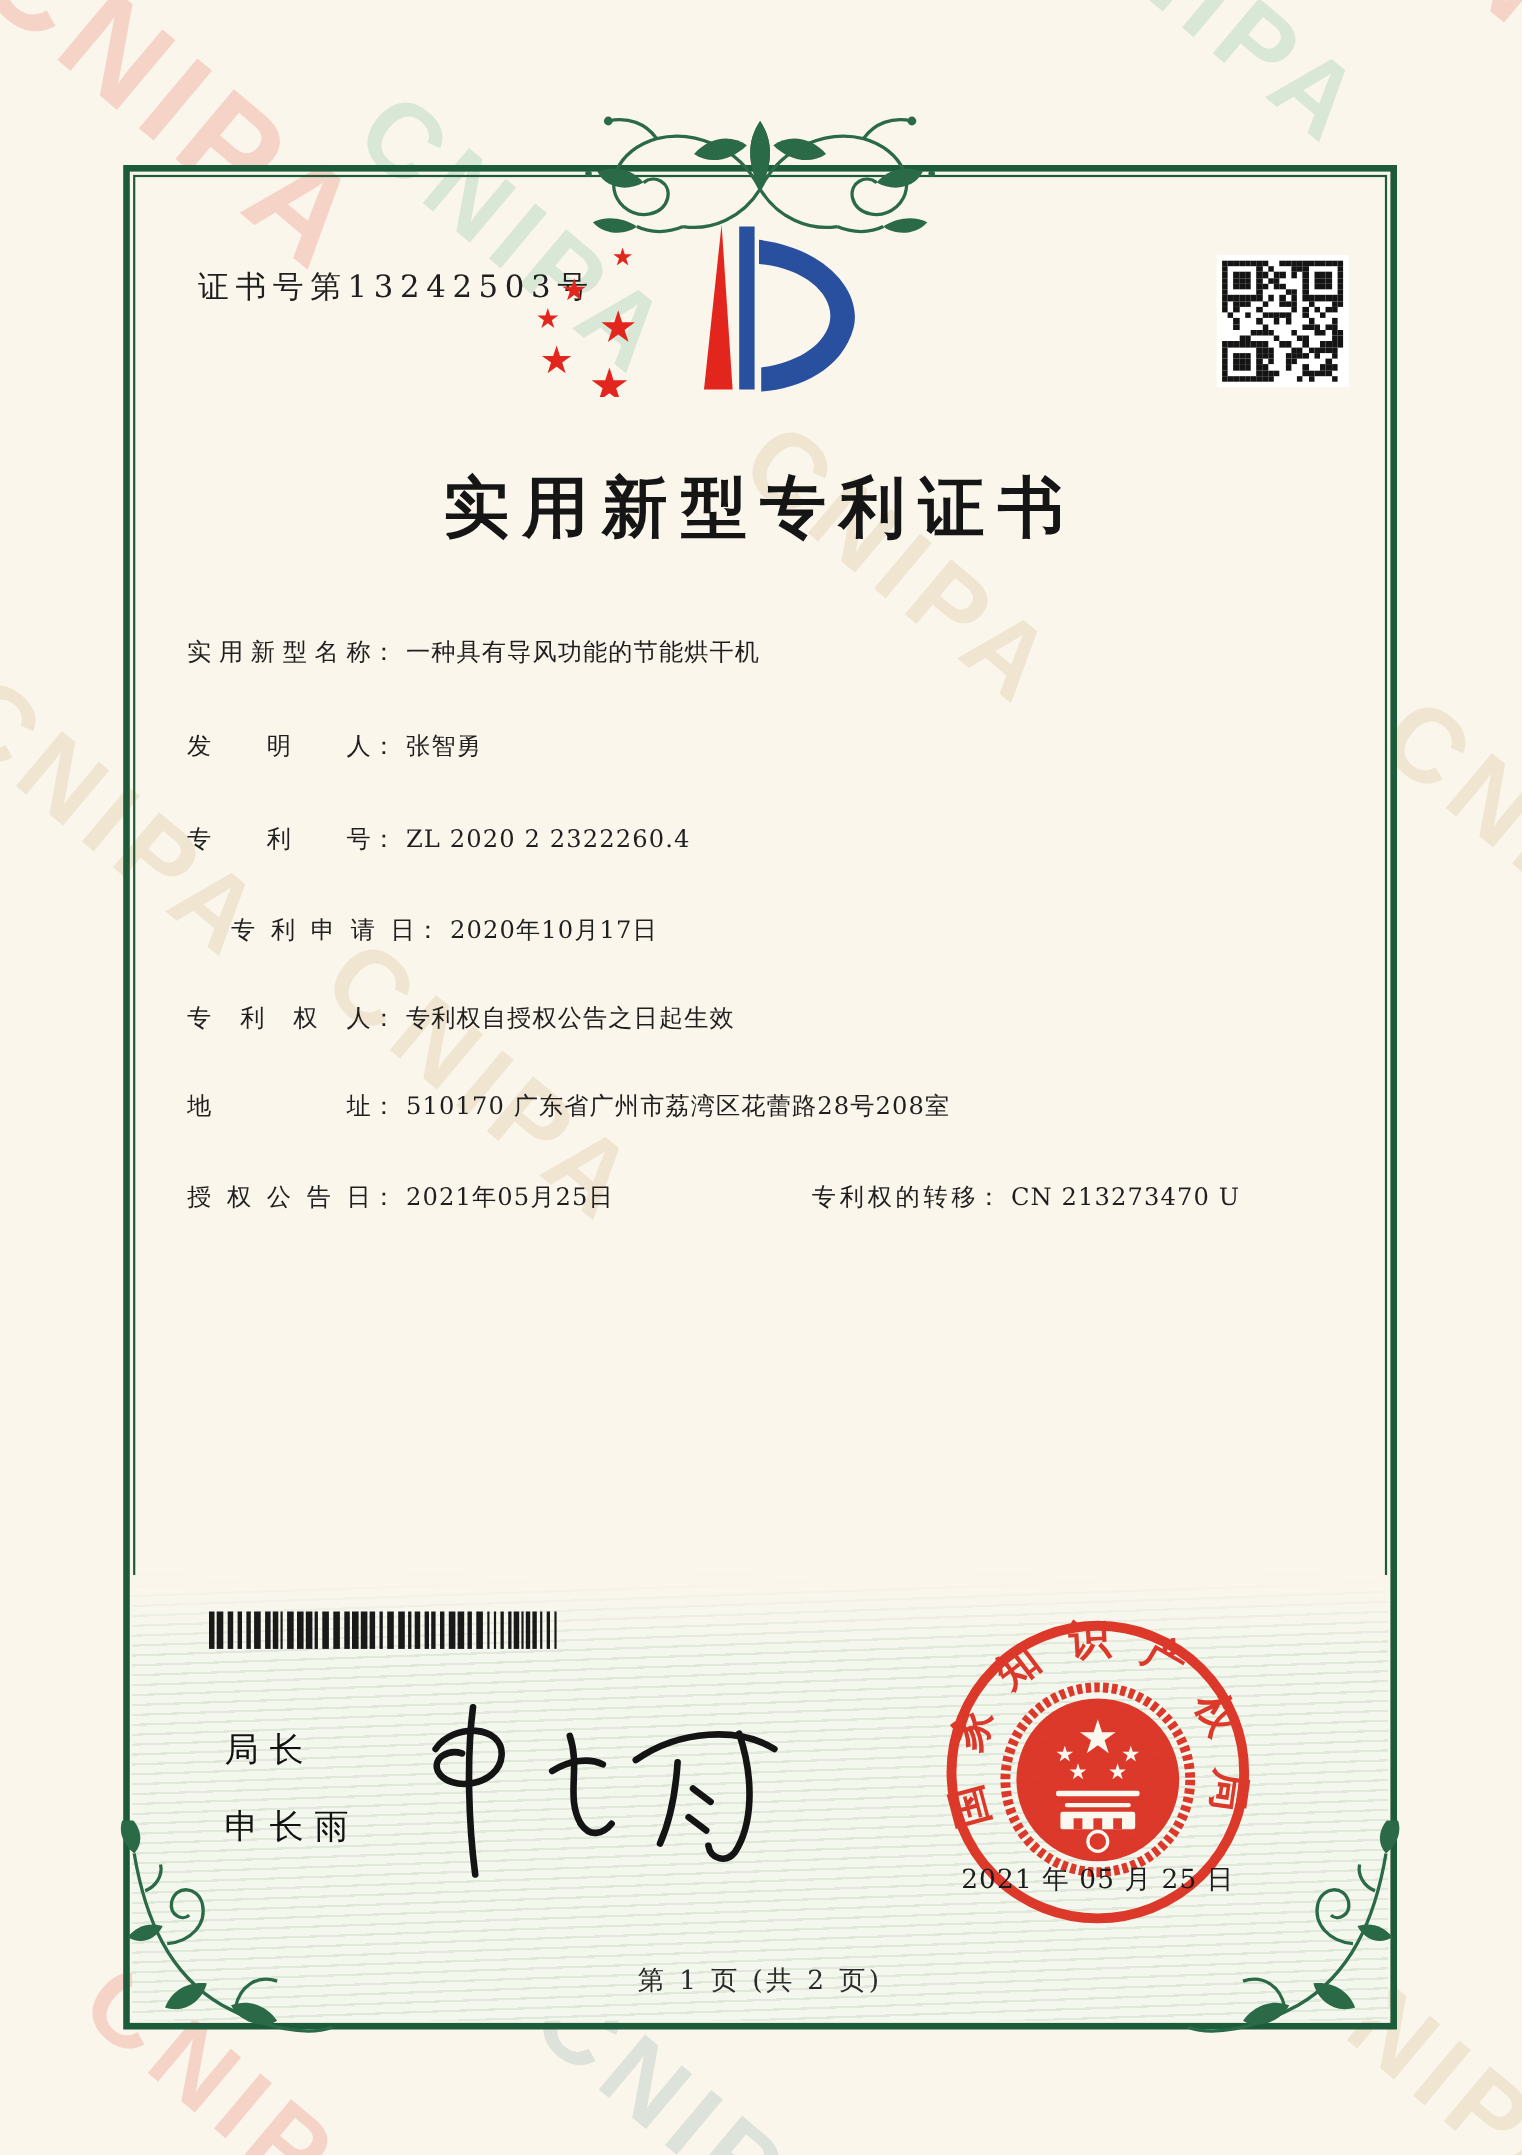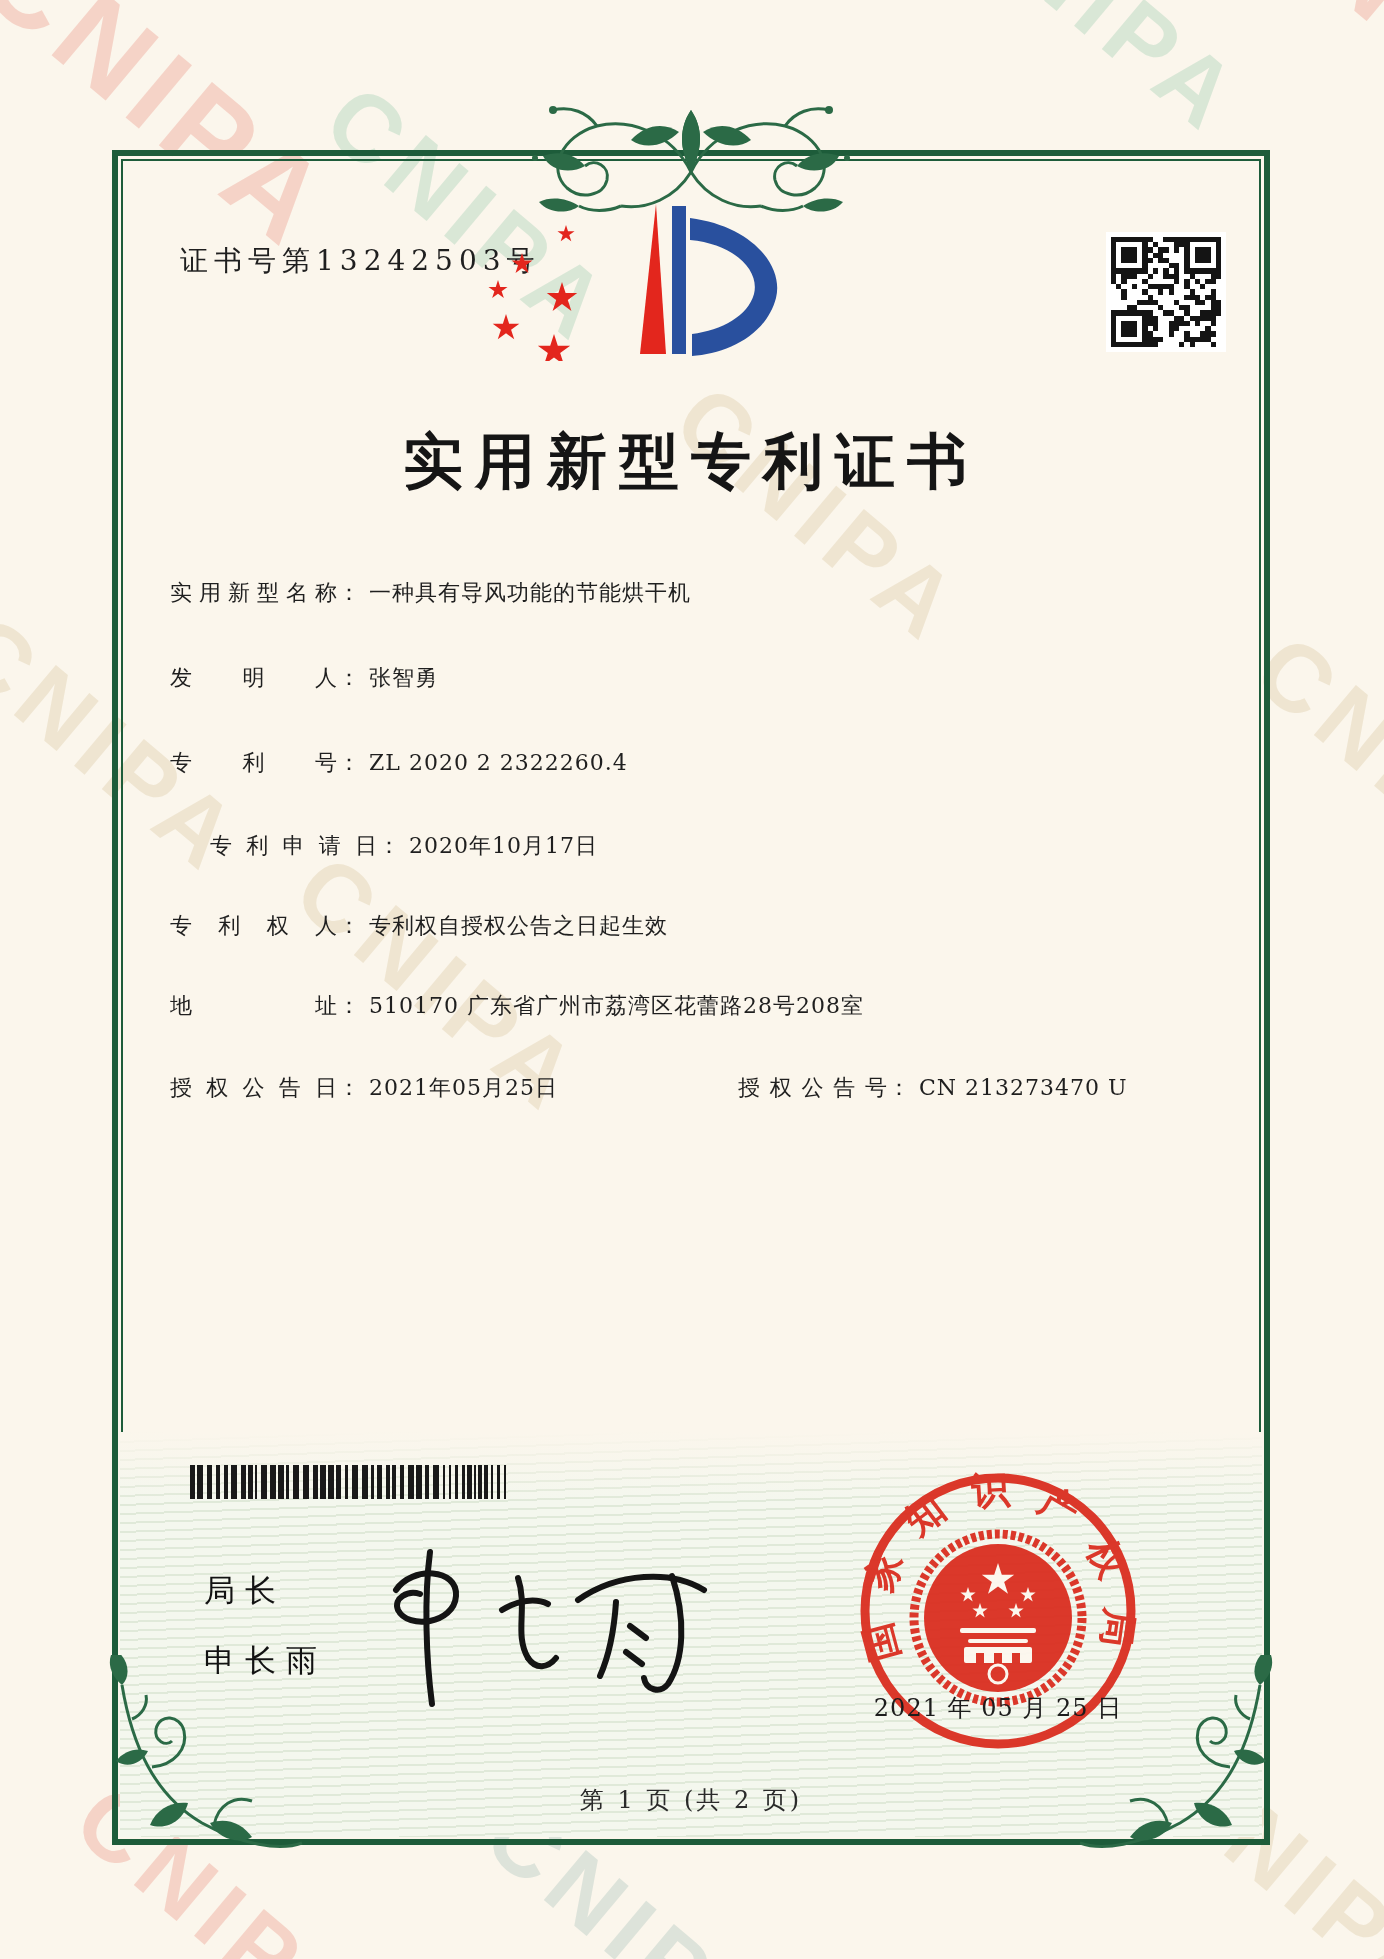--- a/index.html
+++ b/index.html
@@ -610,21 +610,21 @@
     </div>
     <div class="frow" style="top:835px;">
       <span class="flabel">地址</span><span class="fcolon">：</span><span>510170 广东省广州市荔湾区花蕾路28号208室</span>
     </div>
 
     <div class="frow" style="top:917px;">
       <span class="grant-left">
         <span class="flabel">授权公告日</span><span class="fcolon">：</span><span>2021年05月25日</span>
       </span>
       <span>
-        <span class="flabel" style="width:150px;">授权公告号</span><span class="fcolon">：</span><span>CN 213273470 U</span>
+        <span class="flabel" style="width:150px;">专利权的转移</span><span class="fcolon">：</span><span>CN 213273470 U</span>
       </span>
     </div>
 
     <div class="body-text">
     </div>
 
     <div class="barcode">
         <i class="b" style="width: 5px;"></i>
         <i style="width: 2px;"></i>
         <i class="b" style="width: 6px;"></i>

